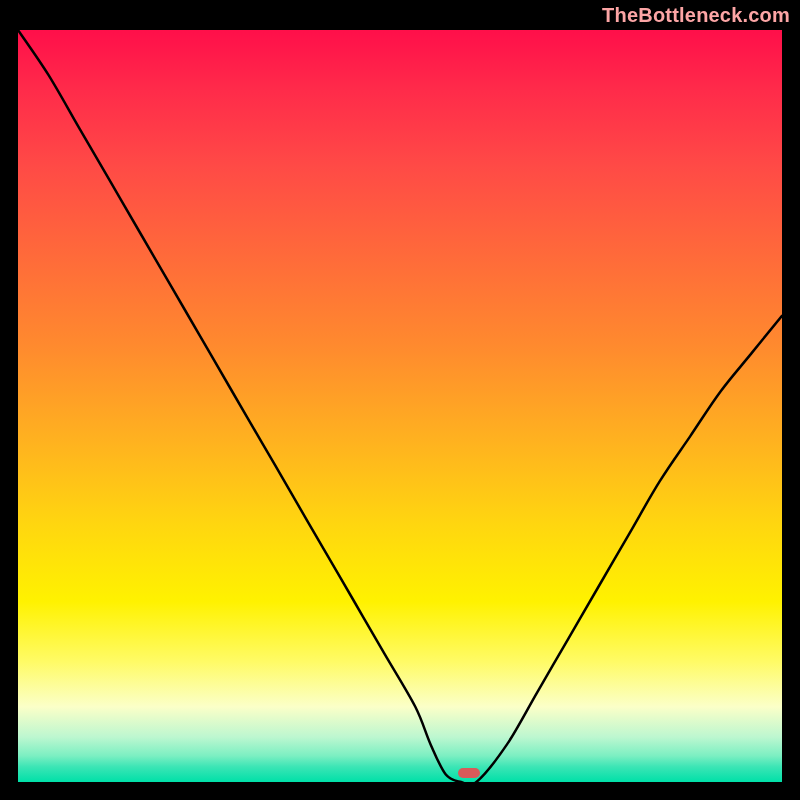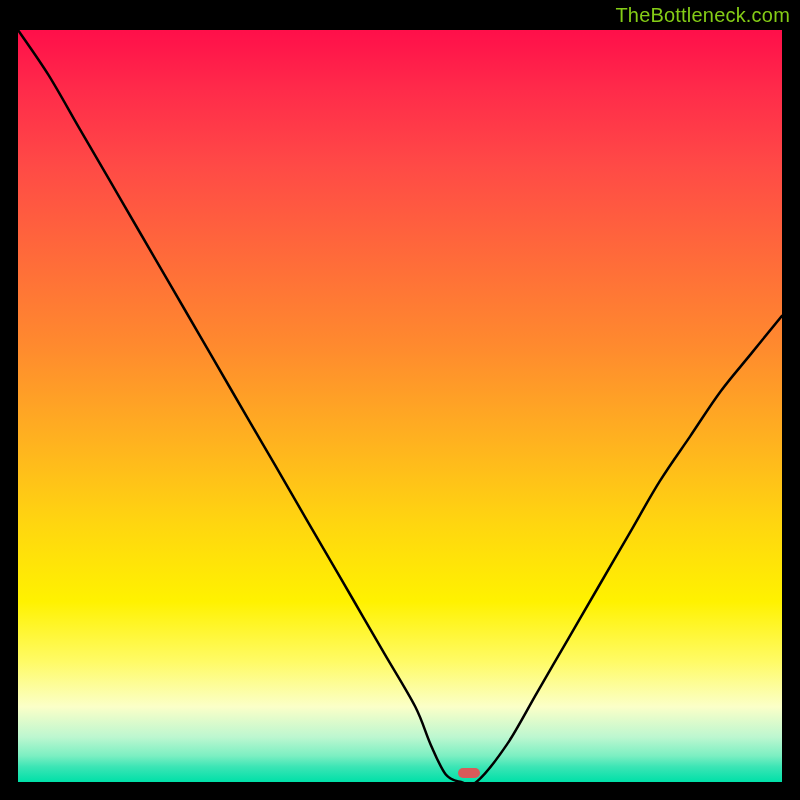--- a/index.html
+++ b/index.html
@@ -14,23 +14,23 @@
   .frame {
     position: relative;
     width: 800px;
     height: 800px;
     background: #000;
   }
   .watermark {
     position: absolute;
     top: 4px;
     right: 10px;
-    color: #84cc16;
+    color: #fca5a5;
     font-size: 20px;
-    font-weight: 400;
+    font-weight: 700;
     letter-spacing: 0.2px;
     z-index: 10;
     text-align: center;
   }
   .plot-area {
     position: absolute;
     left: 18px;
     top: 30px;
     width: 764px;
     height: 752px;

